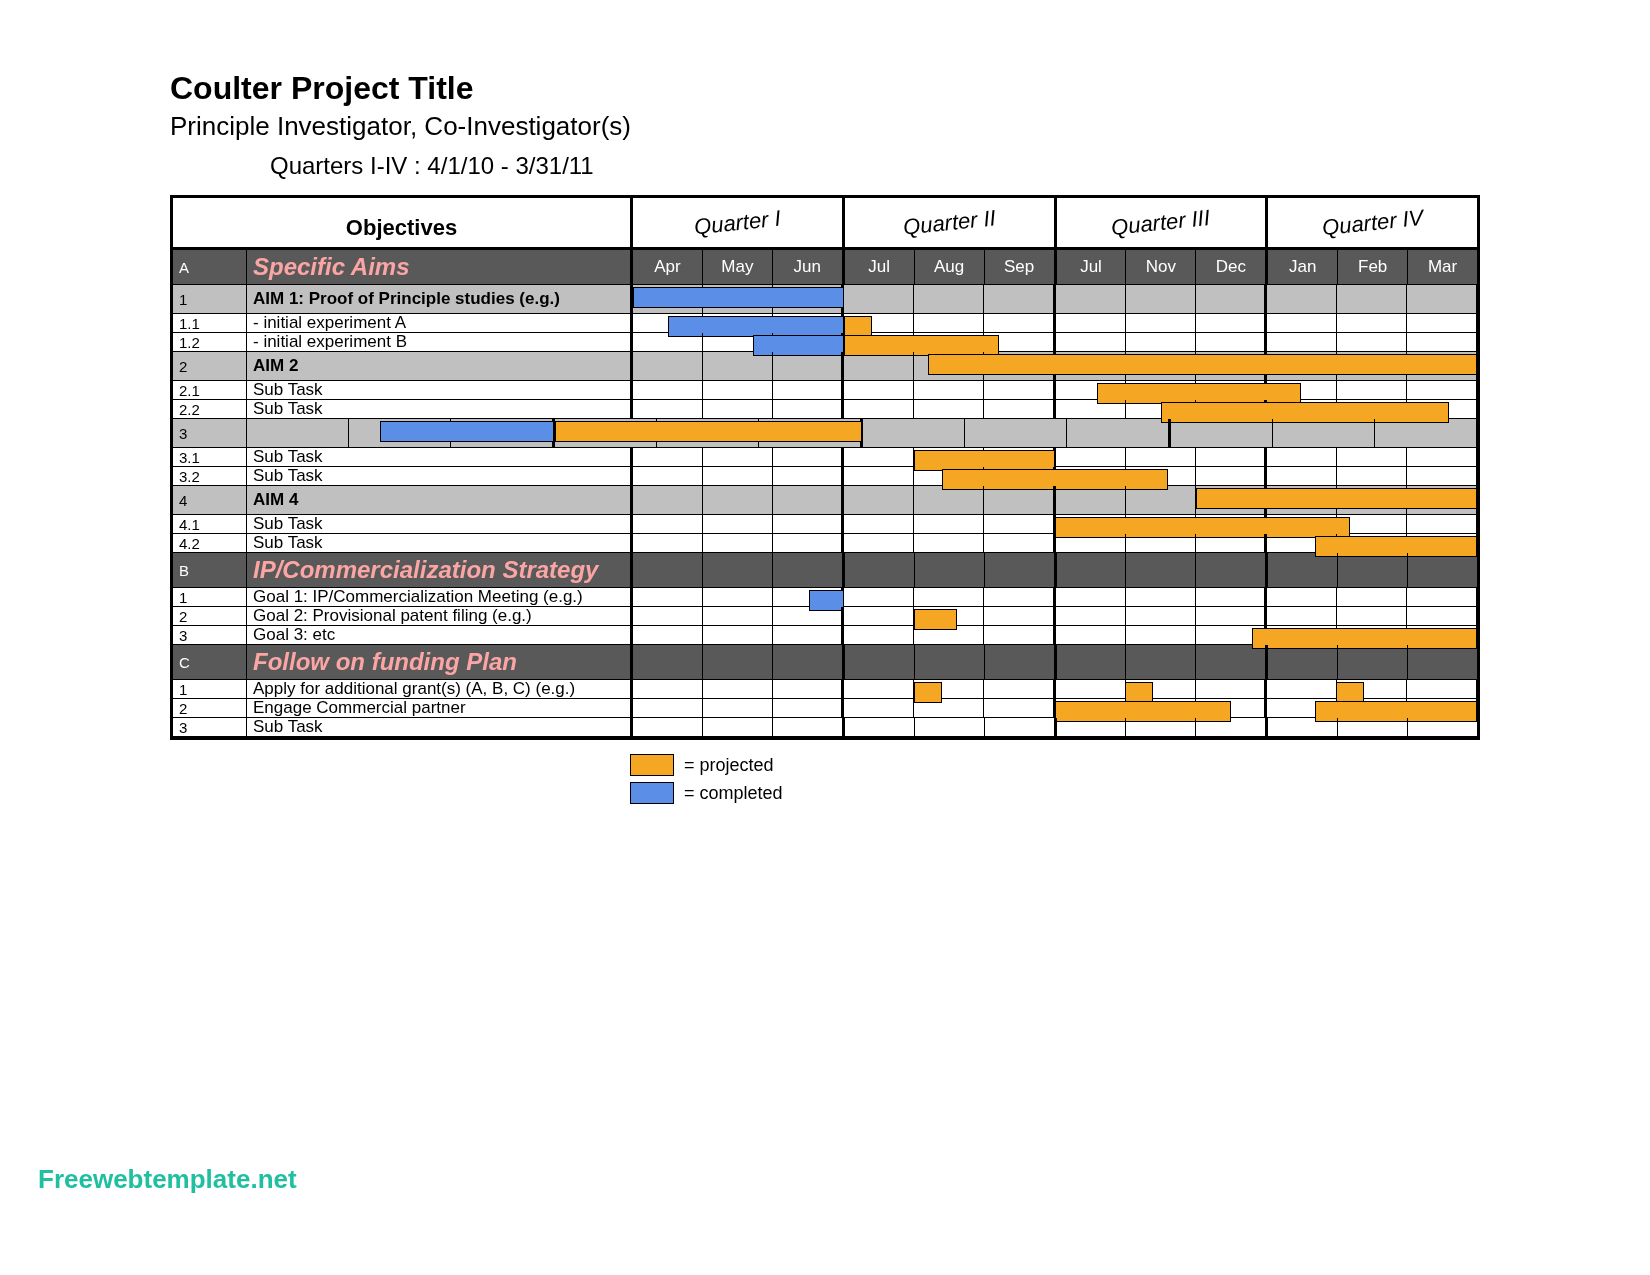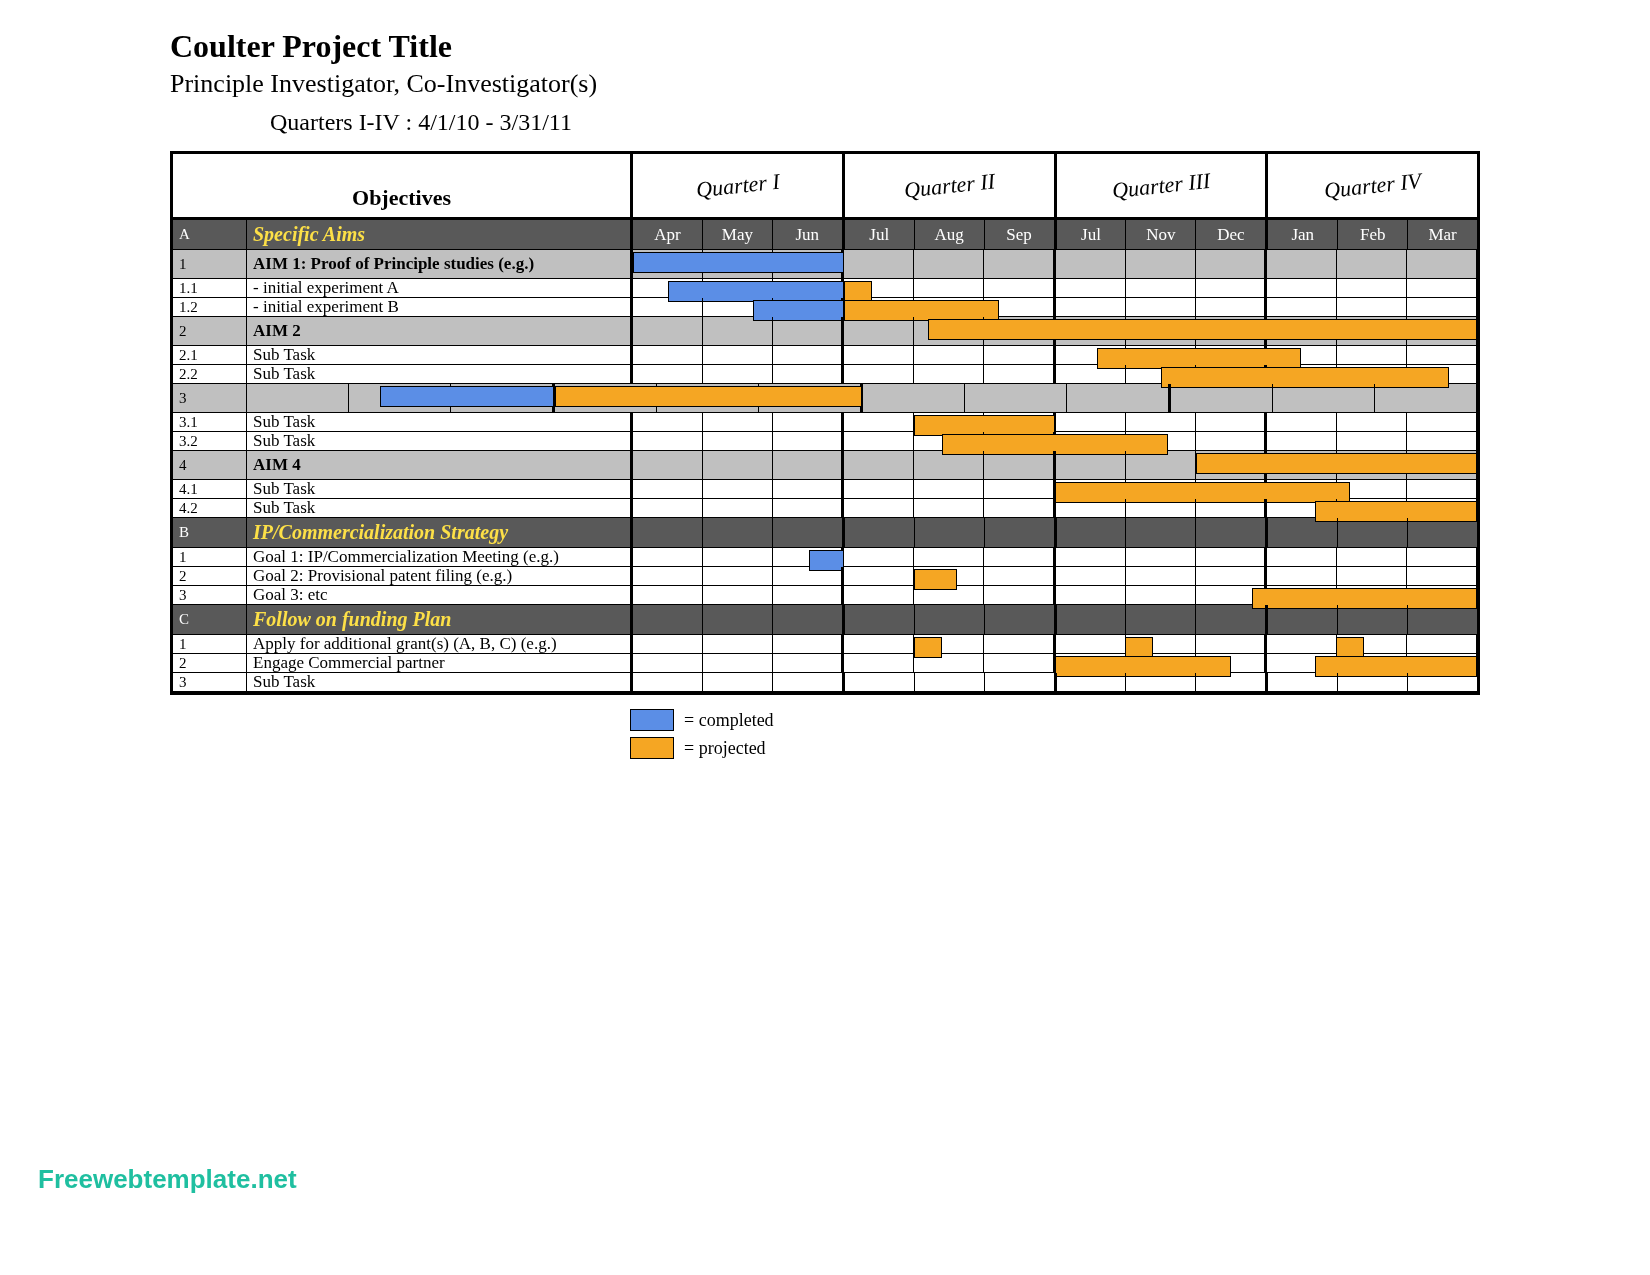--- a/index.html
+++ b/index.html
@@ -6,22 +6,21 @@
   body {
     margin: 0;
     padding: 0;
     background: #fff;
     font-family: Arial, Helvetica, sans-serif;
     font-size: 17px;
     color: #000;
     width: 1650px;
   }
   .page {
-    padding: 28px 170px 40px 170px;
-    font-family: Liberation Serif, serif;
+    padding: 70px 170px 40px 170px;
   }
   .title {
     font-size: 32px;
     font-weight: bold;
     margin-bottom: 4px;
   }
   .subtitle {
     font-size: 26px;
     margin-bottom: 10px;
   }
@@ -62,21 +61,21 @@
     position: relative;
   }
   .row .mcell:nth-child(3),
   .row .mcell:nth-child(6),
   .row .mcell:nth-child(9) {
     border-right: 3px solid #000;
   }
   .row .mcell:last-child { border-right: none; }
 
   
-  .hdr1 { height: 66px; border-bottom: 3px solid #000; }
+  .hdr1 { height: 52px; border-bottom: 3px solid #000; }
   .hdr1 .objectives {
     flex: 0 0 460px;
     border-right: 3px solid #000;
     display: flex;
     align-items: flex-end;
     justify-content: center;
     font-size: 22px;
     font-weight: bold;
     padding-bottom: 6px;
   }
@@ -89,24 +88,24 @@
     font-style: italic;
     font-size: 22px;
   }
   .hdr1 .qcell:last-child { border-right: none; }
   .qcell span { display:inline-block; transform: rotate(-6deg); }
 
   
   .section-row { background: #595959; color: #fff; }
   .section-row .idcol { color:#fff; font-size:15px;}
   .section-row .labelcol {
-    font-size: 20px;
+    font-size: 24px;
     font-weight: bold;
     font-style: italic;
-    color: #fde047;
+    color: #fca5a5;
   }
   .section-row .mcell { border-right-color:#000; }
   .section-row, .aim-row, .task-row, .month-row { border-bottom: 1px solid #000; }
   .section-row .idcol, .section-row .labelcol { border-right-color:#000;}
 
   .aim-row { background: #c0c0c0; font-weight:bold; height:29px;}
   .aim-row .idcol { font-weight:normal; font-size:15px;}
   .task-row { background: #fff; height:19px;}
   .task-row .idcol { font-size:15px;}
   .task-row .labelcol { font-size:17px;}
@@ -566,23 +565,23 @@
             <div class="mcell"></div>
             <div class="mcell"></div>
           </div>
         </div>
       </div>
 
   </div>
 
   <div class="legend">
     <div class="lrow">
+      <div class="swatch orange"></div>
+      <span>= projected</span>
+    </div>
+    <div class="lrow">
       <div class="swatch blue"></div>
       <span>= completed</span>
     </div>
-    <div class="lrow">
-      <div class="swatch orange"></div>
-      <span>= projected</span>
-    </div>
   </div>
 </div>
 
 <div class="watermark">Freewebtemplate.net</div>
 
 </body></html>

